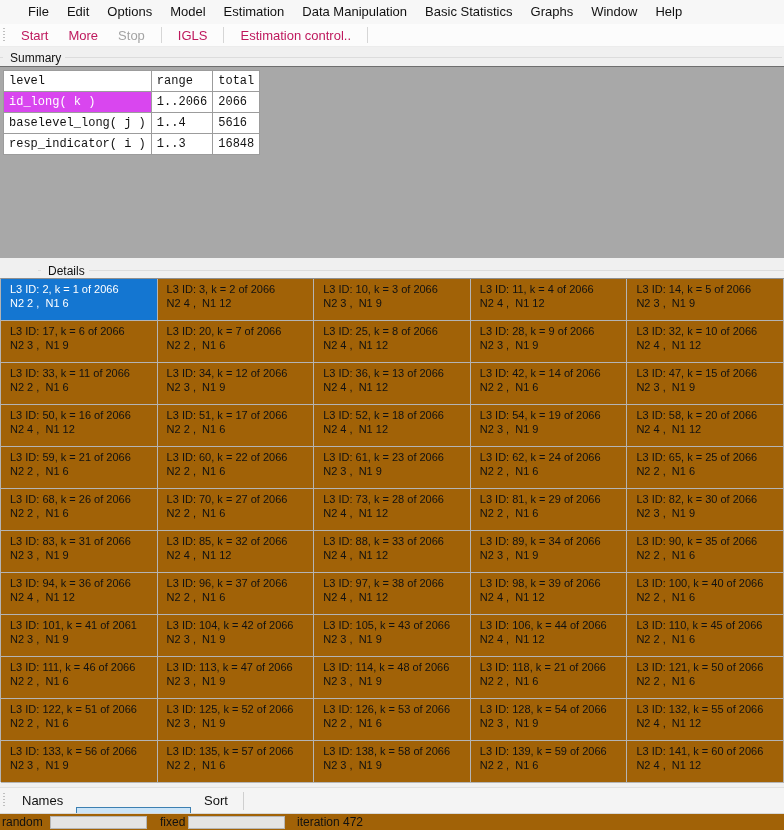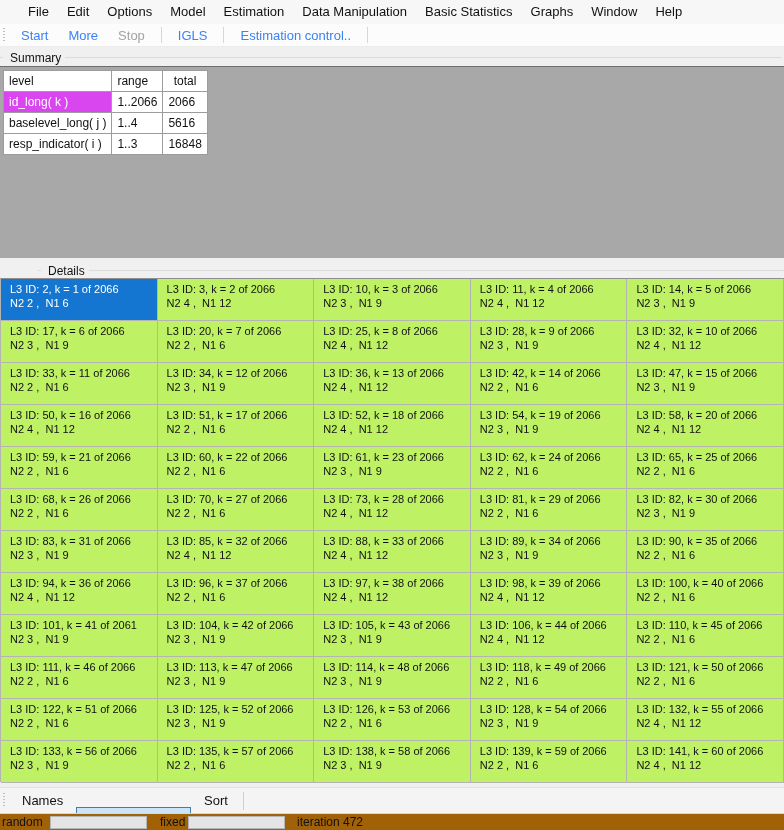--- a/index.html
+++ b/index.html
@@ -19,21 +19,21 @@
   .toolbar {
     position:absolute; top:24px; left:0; width:784px; height:23px;
     background:#fcfcfc; display:flex; align-items:center;
     font-size:13px; border-bottom:1px solid #ececec;
   }
   .gripper {
     width:5px; height:15px; margin:0 4px 0 2px;
     background-image:repeating-linear-gradient(to bottom,#bfbfbf 0 1px,transparent 1px 3px);
     background-size:2px 100%; background-repeat:no-repeat; background-position:1px 0;
   }
-  .tool-btn { padding:2px 8px; margin:0 1px; border:1px solid transparent; background:transparent; font:inherit; color:#3b82f6; }
+  .tool-btn { padding:2px 8px; margin:0 1px; border:1px solid transparent; background:transparent; font:inherit; color:#be185d; }
   .tool-btn.disabled { color:#a3a3a3; }
   .tb-sep { width:1px; height:16px; background:#d6d6d6; margin:0 6px; }
   
   .group-label {
     position:absolute; left:0; width:784px; height:15px;
     font-size:12px; display:flex; align-items:center;
   }
   .group-label .txt { padding:0 4px 0 7px; }
   .group-label::before { content:""; width:3px; border-top:1px solid #dcdcdc; }
   .group-label::after { content:""; flex:1; border-top:1px solid #dcdcdc; margin-right:2px; }
@@ -41,32 +41,32 @@
   .summary-panel {
     position:absolute; top:66px; left:0; width:784px; height:192px;
     background:#a8a8a8; border-top:1px solid #6e6e6e;
   }
   table.summary {
     border-collapse:collapse; background:#fff; margin:3px 0 0 3px;
     font-size:12px;
   }
   table.summary th, table.summary td {
     border:1px solid #9c9c9c; padding:2px 5px; height:21px;
-    text-align:left; font-weight:normal; white-space:pre; background:#fff;
+    text-align:left; font-weight:normal; white-space:pre; background:#fff;font-family:Liberation Mono, monospace;
   }
   table.summary th { color:#111; }
   table.summary .col-level { width:95px; }
   table.summary .col-range { width:43px; }
   table.summary .col-total { width:40px;text-align:center; }
   table.summary td.sel { background:#d946ef; color:#fff; }
   
   .details-grid {
     position:absolute; top:278px; left:0; width:784px; height:504px;
     display:grid; grid-template-columns:repeat(5,1fr); grid-auto-rows:42px;
-    background:#bef264; border-top:1px solid #8f8f8f; border-left:1px solid #b4b4b4;
+    background:#a16207; border-top:1px solid #8f8f8f; border-left:1px solid #b4b4b4;
   }
   .cell {
     border-right:1px solid #b4b4b4; border-bottom:1px solid #b4b4b4;
     padding:3px 2px 0 9px; font-size:11px; line-height:14px; overflow:hidden;
     white-space:pre; cursor:default;
   }
   .cell.selected { background:#1476d1; color:#fff; }
   
   .tabbar {
     position:absolute; top:787px; left:0; width:784px; height:26px;
@@ -197,21 +197,21 @@
     <div class="cell"><div>L3 ID: 98, k = 39 of 2066</div><div>N2 4 ,  N1 12</div></div>
     <div class="cell"><div>L3 ID: 100, k = 40 of 2066</div><div>N2 2 ,  N1 6</div></div>
     <div class="cell"><div>L3 ID: 101, k = 41 of 2061</div><div>N2 3 ,  N1 9</div></div>
     <div class="cell"><div>L3 ID: 104, k = 42 of 2066</div><div>N2 3 ,  N1 9</div></div>
     <div class="cell"><div>L3 ID: 105, k = 43 of 2066</div><div>N2 3 ,  N1 9</div></div>
     <div class="cell"><div>L3 ID: 106, k = 44 of 2066</div><div>N2 4 ,  N1 12</div></div>
     <div class="cell"><div>L3 ID: 110, k = 45 of 2066</div><div>N2 2 ,  N1 6</div></div>
     <div class="cell"><div>L3 ID: 111, k = 46 of 2066</div><div>N2 2 ,  N1 6</div></div>
     <div class="cell"><div>L3 ID: 113, k = 47 of 2066</div><div>N2 3 ,  N1 9</div></div>
     <div class="cell"><div>L3 ID: 114, k = 48 of 2066</div><div>N2 3 ,  N1 9</div></div>
-    <div class="cell"><div>L3 ID: 118, k = 49 of 2066</div><div>N2 2 ,  N1 6</div></div>
+    <div class="cell"><div>L3 ID: 118, k = 21 of 2066</div><div>N2 2 ,  N1 6</div></div>
     <div class="cell"><div>L3 ID: 121, k = 50 of 2066</div><div>N2 2 ,  N1 6</div></div>
     <div class="cell"><div>L3 ID: 122, k = 51 of 2066</div><div>N2 2 ,  N1 6</div></div>
     <div class="cell"><div>L3 ID: 125, k = 52 of 2066</div><div>N2 3 ,  N1 9</div></div>
     <div class="cell"><div>L3 ID: 126, k = 53 of 2066</div><div>N2 2 ,  N1 6</div></div>
     <div class="cell"><div>L3 ID: 128, k = 54 of 2066</div><div>N2 3 ,  N1 9</div></div>
     <div class="cell"><div>L3 ID: 132, k = 55 of 2066</div><div>N2 4 ,  N1 12</div></div>
     <div class="cell"><div>L3 ID: 133, k = 56 of 2066</div><div>N2 3 ,  N1 9</div></div>
     <div class="cell"><div>L3 ID: 135, k = 57 of 2066</div><div>N2 2 ,  N1 6</div></div>
     <div class="cell"><div>L3 ID: 138, k = 58 of 2066</div><div>N2 3 ,  N1 9</div></div>
     <div class="cell"><div>L3 ID: 139, k = 59 of 2066</div><div>N2 2 ,  N1 6</div></div>

